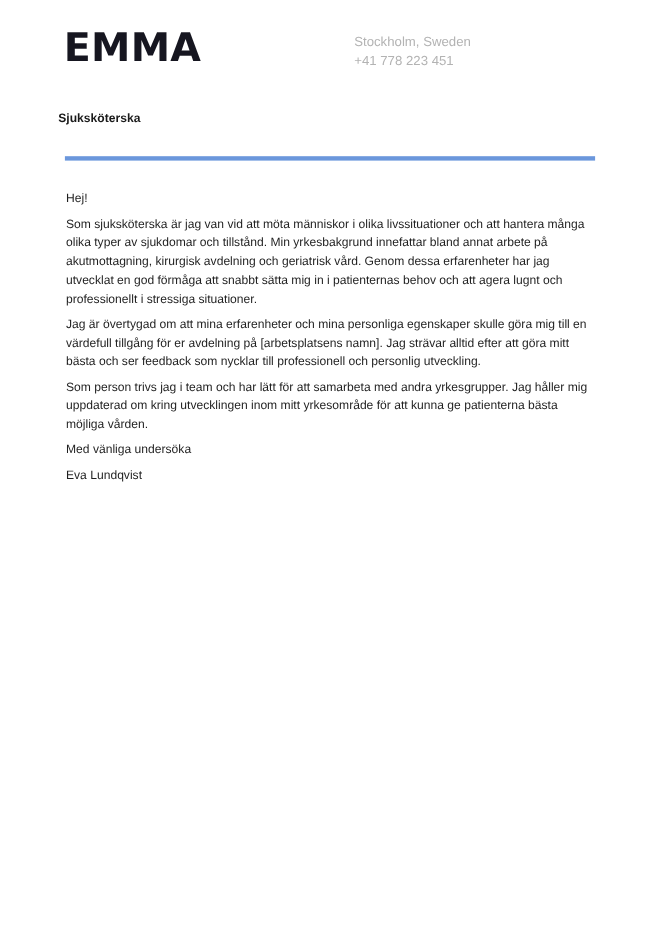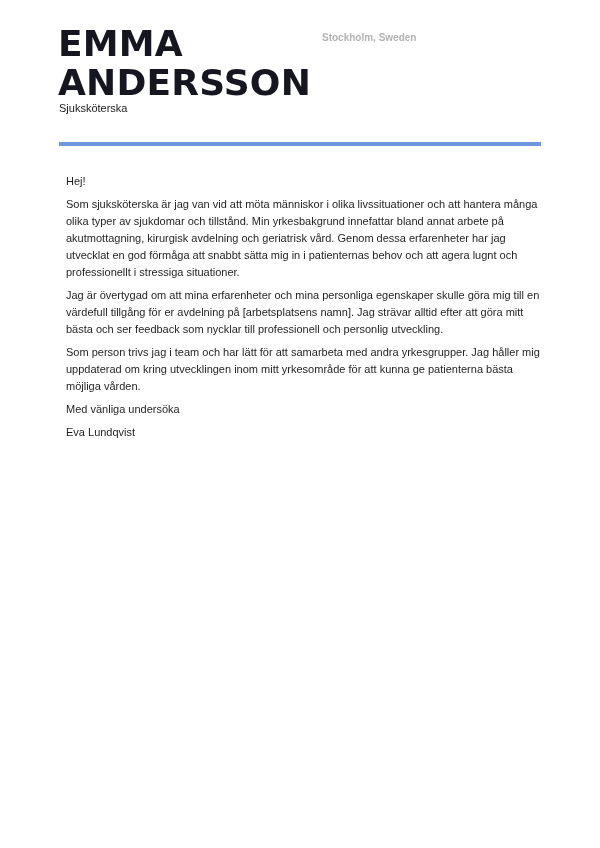--- a/index.html
+++ b/index.html
@@ -1,38 +1,38 @@
 <!DOCTYPE html>
 <html><head>
 <meta charset="utf-8">
 <style>
   html, body { margin: 0; padding: 0; background: #ffffff; }
   body { width: 600px; height: 848px; position: relative; overflow: hidden; font-family: "Liberation Sans", sans-serif; color: #1f1f1f; }
   .page { position: absolute; left: 0; top: 0; width: 600px; height: 700px; background: #fff; }
   .name { position: absolute; left: 58px; top: 24px; margin: 0; font-family: "DejaVu Sans", sans-serif; font-weight: bold; font-size: 36px; line-height: 39px; letter-spacing: 0.2px; color: #161620; }
   .name span { display: block; }
-  .job-title { position: absolute; left: 59px; top: 102px; font-size: 11px; font-weight: normal; color: #1a1a1a; }
-  .contact { position: absolute; left: 322px; top: 30px; font-size: 10px; line-height: 16.5px; color: #b3b3b3; font-weight: bold; }
+  .job-title { position: absolute; left: 53px; top: 102px; font-size: 11px; font-weight: bold; color: #1a1a1a; }
+  .contact { position: absolute; left: 322px; top: 30px; font-size: 12px; line-height: 16.5px; color: #b3b3b3; }
   .contact div { white-space: nowrap; }
   .rule { position: absolute; left: 59px; top: 142px; width: 482px; height: 4px; background: #6b97dc; }
   .body { position: absolute; left: 59px; top: 173px; width: 484px; font-size: 11px; line-height: 17px; color: #1f1f1f; }
-  .body p { margin: 0 0 6px 7px; }
+  .body p { margin: 0 0 6px 1px; }
 </style>
 </head>
 <body>
 
 <div class="page">
   <h1 class="name">
     <span>EMMA</span>
-    <span>ANDERSSON</span>
   </h1>
   <div class="job-title">Sjuksköterska</div>
 
   <div class="contact">
     <div>Stockholm, Sweden</div>
+    <div>+41 778 223 451</div>
   </div>
 
   <div class="rule"></div>
 
   <div class="body">
     <p>Hej!</p>
     <p>Som sjuksköterska är jag van vid att möta människor i olika livssituationer och att hantera många olika typer av sjukdomar och tillstånd. Min yrkesbakgrund innefattar bland annat arbete på akutmottagning, kirurgisk avdelning och geriatrisk vård. Genom dessa erfarenheter har jag utvecklat en god förmåga att snabbt sätta mig in i patienternas behov och att agera lugnt och professionellt i stressiga situationer.</p>
     <p>Jag är övertygad om att mina erfarenheter och mina personliga egenskaper skulle göra mig till en värdefull tillgång för er avdelning på [arbetsplatsens namn]. Jag strävar alltid efter att göra mitt bästa och ser feedback som nycklar till professionell och personlig utveckling.</p>
     <p>Som person trivs jag i team och har lätt för att samarbeta med andra yrkesgrupper. Jag håller mig uppdaterad om kring utvecklingen inom mitt yrkesområde för att kunna ge patienterna bästa möjliga vården.</p>
     <p>Med vänliga undersöka</p>

